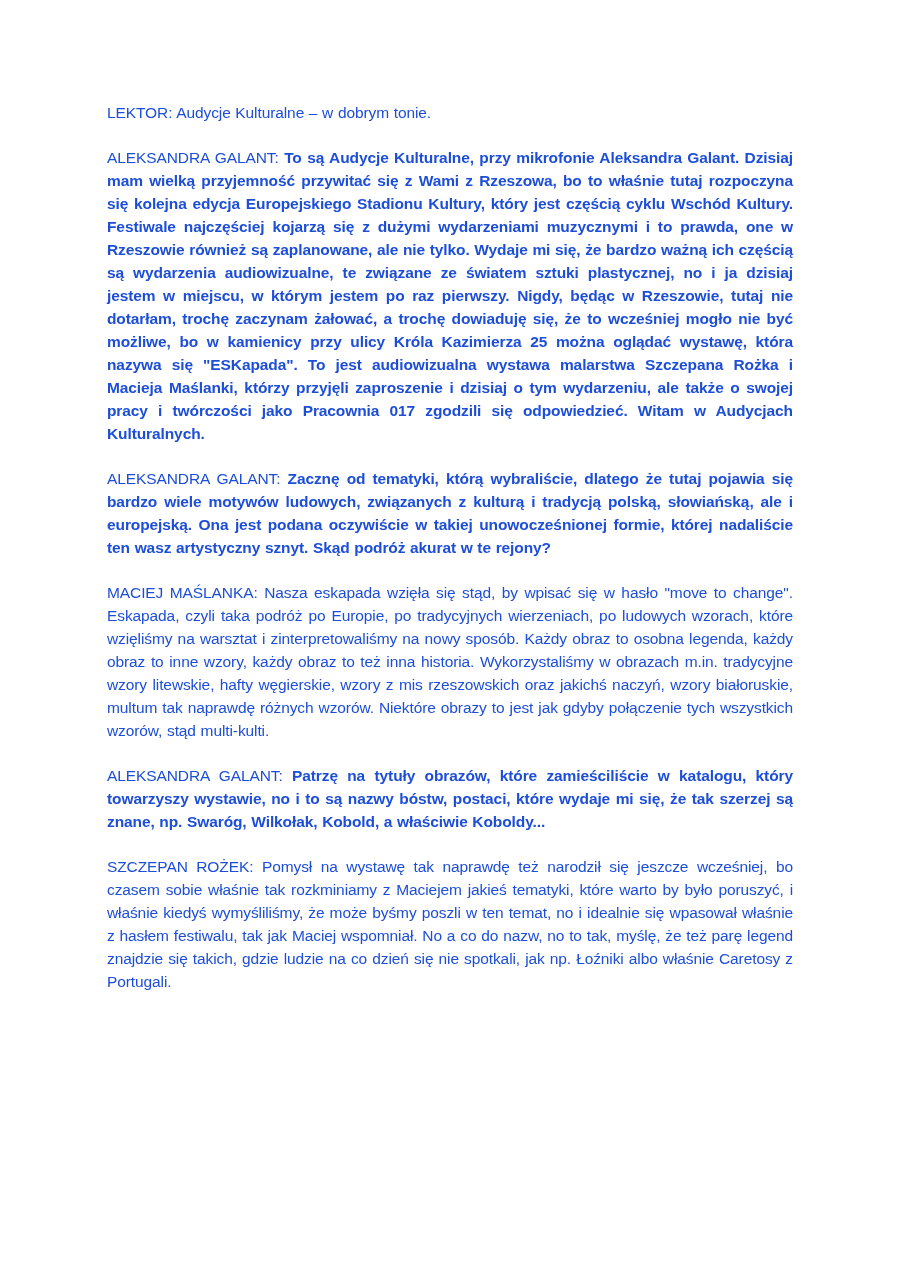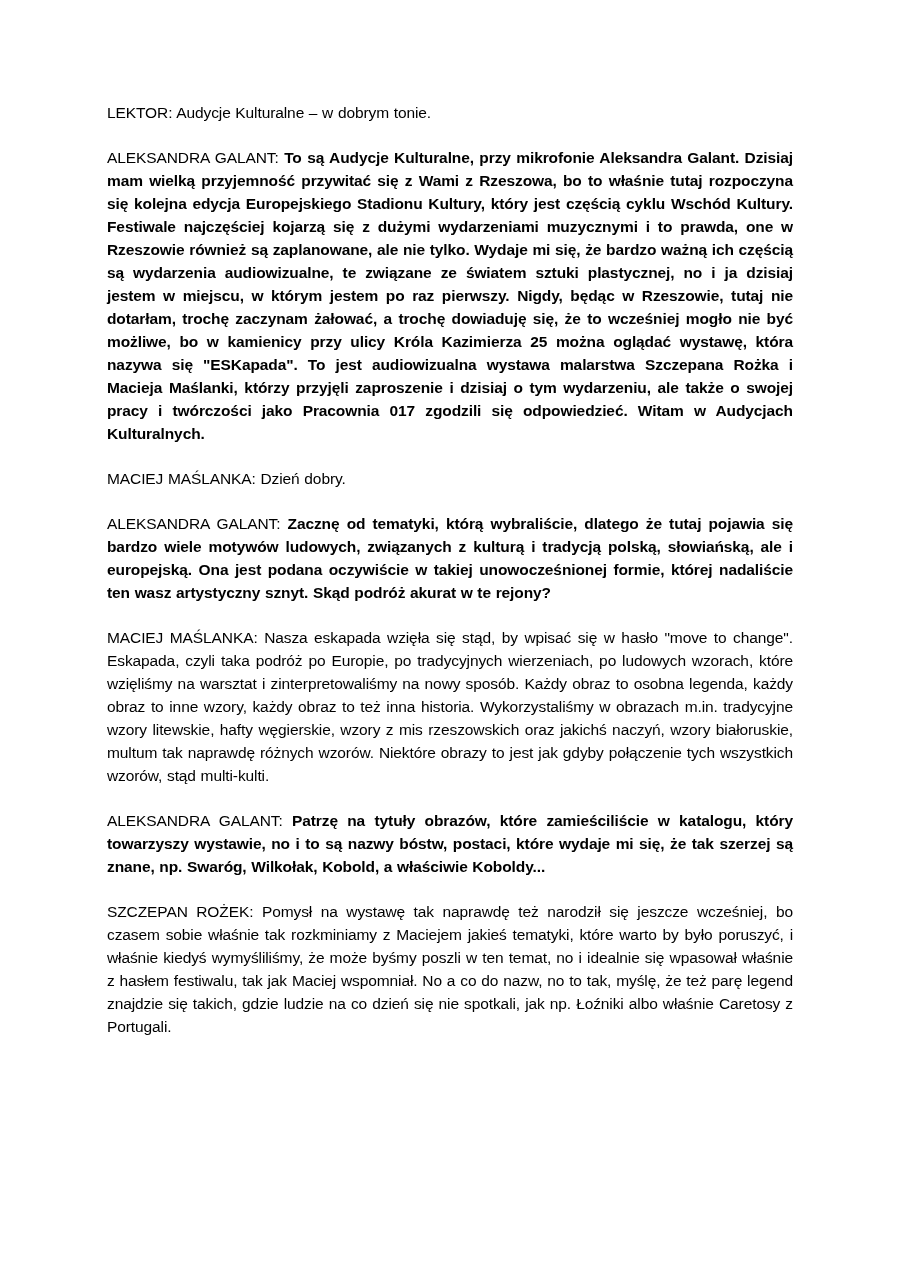--- a/index.html
+++ b/index.html
@@ -21,42 +21,41 @@
   .transcript {
     width: 100%;
   }
   p.para {
     margin: 0 0 22px 0;
     font-size: 15.5px;
     line-height: 23px;
     text-align: justify;
     letter-spacing: -0.1px;
     word-spacing: 0.5px;
-    color: #000000;
+    color: #1d4ed8;
   }
   p.para .speaker {
     font-weight: normal;
   }
   p.para .speech {
     font-weight: normal;
   }
   p.para.emphasis .speech {
     font-weight: bold;
   }
 </style>
 </head>
 <body>
 
 <div class="page">
   <div class="transcript" id="transcript">
   <p class="para"><span class="speaker">LEKTOR:</span> <span class="speech">Audycje Kulturalne – w dobrym tonie.</span></p>
 
   <p class="para emphasis"><span class="speaker">ALEKSANDRA GALANT:</span> <span class="speech">To są Audycje Kulturalne, przy mikrofonie Aleksandra Galant. Dzisiaj mam wielką przyjemność przywitać się z Wami z Rzeszowa, bo to właśnie tutaj rozpoczyna się kolejna edycja Europejskiego Stadionu Kultury, który jest częścią cyklu Wschód Kultury. Festiwale najczęściej kojarzą się z dużymi wydarzeniami muzycznymi i to prawda, one w Rzeszowie również są zaplanowane, ale nie tylko. Wydaje mi się, że bardzo ważną ich częścią są wydarzenia audiowizualne, te związane ze światem sztuki plastycznej, no i ja dzisiaj jestem w miejscu, w którym jestem po raz pierwszy. Nigdy, będąc w Rzeszowie, tutaj nie dotarłam, trochę zaczynam żałować, a trochę dowiaduję się, że to wcześniej mogło nie być możliwe, bo w kamienicy przy ulicy Króla Kazimierza 25 można oglądać wystawę, która nazywa się "ESKapada". To jest audiowizualna wystawa malarstwa Szczepana Rożka i Macieja Maślanki, którzy przyjęli zaproszenie i dzisiaj o tym wydarzeniu, ale także o swojej pracy i twórczości jako Pracownia 017 zgodzili się odpowiedzieć. Witam w Audycjach Kulturalnych.</span></p>
 
-  <p class="para"><span class="speaker">MACIEJ MAŚLANKA:</span> <span class="speech">Dzień dobry.</span></p>
 
 
   <p class="para emphasis"><span class="speaker">ALEKSANDRA GALANT:</span> <span class="speech">Zacznę od tematyki, którą wybraliście, dlatego że tutaj pojawia się bardzo wiele motywów ludowych, związanych z kulturą i tradycją polską, słowiańską, ale i europejską. Ona jest podana oczywiście w takiej unowocześnionej formie, której nadaliście ten wasz artystyczny sznyt. Skąd podróż akurat w te rejony?</span></p>
 
   <p class="para"><span class="speaker">MACIEJ MAŚLANKA:</span> <span class="speech">Nasza eskapada wzięła się stąd, by wpisać się w hasło "move to change". Eskapada, czyli taka podróż po Europie, po tradycyjnych wierzeniach, po ludowych wzorach, które wzięliśmy na warsztat i zinterpretowaliśmy na nowy sposób. Każdy obraz to osobna legenda, każdy obraz to inne wzory, każdy obraz to też inna historia. Wykorzystaliśmy w obrazach m.in. tradycyjne wzory litewskie, hafty węgierskie, wzory z mis rzeszowskich oraz jakichś naczyń, wzory białoruskie, multum tak naprawdę różnych wzorów. Niektóre obrazy to jest jak gdyby połączenie tych wszystkich wzorów, stąd multi-kulti.</span></p>
 
   <p class="para emphasis"><span class="speaker">ALEKSANDRA GALANT:</span> <span class="speech">Patrzę na tytuły obrazów, które zamieściliście w katalogu, który towarzyszy wystawie, no i to są nazwy bóstw, postaci, które wydaje mi się, że tak szerzej są znane, np. Swaróg, Wilkołak, Kobold, a właściwie Koboldy...</span></p>
 
   <p class="para"><span class="speaker">SZCZEPAN ROŻEK:</span> <span class="speech">Pomysł na wystawę tak naprawdę też narodził się jeszcze wcześniej, bo czasem sobie właśnie tak rozkminiamy z Maciejem jakieś tematyki, które warto by było poruszyć, i właśnie kiedyś wymyśliliśmy, że może byśmy poszli w ten temat, no i idealnie się wpasował właśnie z hasłem festiwalu, tak jak Maciej wspomniał. No a co do nazw, no to tak, myślę, że też parę legend znajdzie się takich, gdzie ludzie na co dzień się nie spotkali, jak np. Łoźniki albo właśnie Caretosy z Portugali.</span></p>
 </div>

